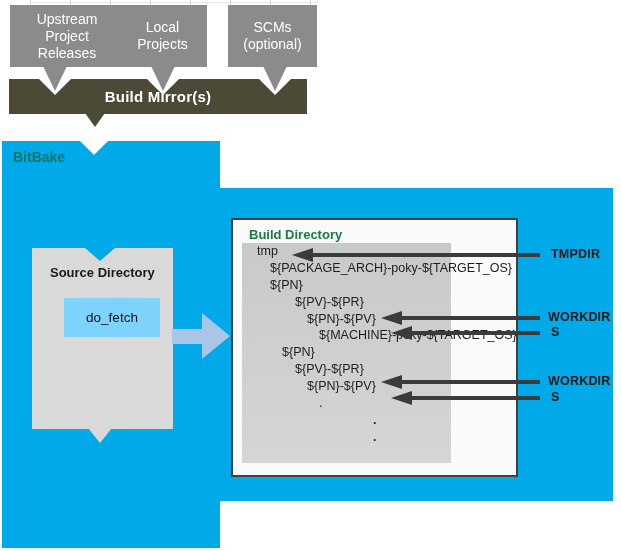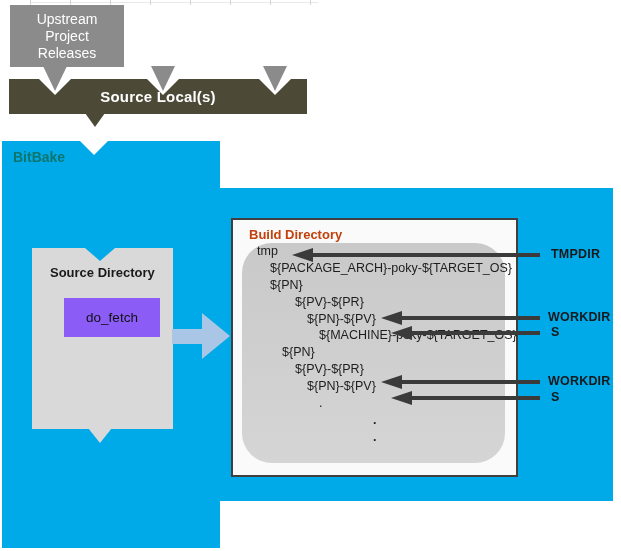--- a/index.html
+++ b/index.html
@@ -34,29 +34,29 @@
   
   .blue{background:#00A9E8;}
   .notch-white-blue{width:0;height:0;border-left:14px solid transparent;border-right:14px solid transparent;border-top:14px solid #ffffff;}
   .bitbake-label{color:#0f766e;font-size:14px;font-weight:bold;}
   
   .sf-panel{background:#D9D9D9;}
   .sf-title{color:#1a1a1a;font-size:13px;font-weight:bold;}
   .sf-notch{width:0;height:0;border-left:15px solid transparent;border-right:15px solid transparent;border-top:13px solid #00A9E8;}
   .sf-tail{width:0;height:0;border-left:12px solid transparent;border-right:12px solid transparent;border-top:15px solid #D9D9D9;}
   .task{
-    background:#8b5cf6;color:#111;display:flex;align-items:center;justify-content:center;
+    background:#7dd3fc;color:#111;display:flex;align-items:center;justify-content:center;
     font-size:13.5px;
   }
   
   .flow-shaft{background:#A9C6E6;}
   .flow-head{width:0;height:0;border-top:23px solid transparent;border-bottom:23px solid transparent;border-left:28px solid #A9C6E6;}
   
   .bd-box{background:#FAFAFA;border:2px solid #3F3F3F;box-sizing:border-box;}
-  .bd-title{color:#c2410c;font-size:13px;font-weight:bold;}
+  .bd-title{color:#15803d;font-size:13px;font-weight:bold;}
   .bd-inner{background:linear-gradient(#c9c9c9,#d5d5d5);}
   .tree{color:#1d1d1d;font-size:12.5px;}
   .tree .row{height:16.9px;line-height:16.9px;white-space:nowrap;}
   .tree .row:nth-child(1){padding-left:15px;}
   .tree .row:nth-child(2){padding-left:28px;}
   .tree .row:nth-child(3){padding-left:28px;}
   .tree .row:nth-child(4){padding-left:53px;}
   .tree .row:nth-child(5){padding-left:65px;}
   .tree .row:nth-child(6){padding-left:77px;}
   .tree .row:nth-child(7){padding-left:40px;}
@@ -70,37 +70,45 @@
   .alabel{color:#16191c;font-size:12.5px;font-weight:600;letter-spacing:.2px;}
 </style>
 </head>
 <body>
 
 <div id="stage">
 
   <div class="abs grid-ticks"></div>
 
   <div class="abs mirrorbar" style="left:9px;top:79px;width:298px;height:35px;">
-    <span>Source Local(s)</span>
+    <span>Build Mirror(s)</span>
   </div>
 
   <div class="abs notch-white-bar" style="left:39px;top:79px;"></div>
   <div class="abs notch-white-bar" style="left:147px;top:79px;"></div>
   <div class="abs notch-white-bar" style="left:259px;top:79px;"></div>
 
   <div class="abs tail-gray" style="left:43px;top:66px;"></div>
   <div class="abs tail-gray" style="left:151px;top:66px;"></div>
   <div class="abs tail-gray" style="left:263px;top:66px;"></div>
 
   <div class="abs tail-olive" style="left:85px;top:113px;"></div>
 
   <div class="abs topbox" style="left:10px;top:5px;width:114px;height:62px;">
     <span>Upstream
 Project
 Releases</span>
+  </div>
+  <div class="abs topbox" style="left:118px;top:5px;width:89px;height:62px;">
+    <span>Local
+Projects</span>
+  </div>
+  <div class="abs topbox" style="left:228px;top:5px;width:89px;height:62px;">
+    <span>SCMs
+(optional)</span>
   </div>
 
   <div class="abs blue" style="left:2px;top:141px;width:218px;height:47px;"></div>
   <div class="abs blue" style="left:2px;top:188px;width:611px;height:313px;"></div>
   <div class="abs blue" style="left:2px;top:501px;width:218px;height:47px;"></div>
 
   <div class="abs notch-white-blue" style="left:80px;top:141px;"></div>
   <div class="abs bitbake-label" style="left:13px;top:149px;">BitBake</div>
 
   <div class="abs sf-panel" style="left:32px;top:248px;width:141px;height:181px;">
@@ -110,21 +118,21 @@
     </div>
   </div>
   <div class="abs sf-notch" style="left:85px;top:248px;"></div>
   <div class="abs sf-tail" style="left:88px;top:428px;"></div>
 
   <div class="abs flow-shaft" style="left:172px;top:329px;width:31px;height:15px;"></div>
   <div class="abs flow-head" style="left:202px;top:313px;"></div>
 
   <div class="abs bd-box" style="left:231px;top:218px;width:287px;height:259px;">
     <div class="abs bd-title" style="left:16px;top:7px;">Build Directory</div>
-    <div class="abs bd-inner tree" style="left:9px;top:23px;width:263px;height:220px;border-radius:30px;">
+    <div class="abs bd-inner tree" style="left:9px;top:23px;width:209px;height:220px;">
       <div class="row">tmp</div>
       <div class="row">${PACKAGE_ARCH}-poky-${TARGET_OS}</div>
       <div class="row">${PN}</div>
       <div class="row">${PV}-${PR}</div>
       <div class="row">${PN}-${PV}</div>
       <div class="row">${MACHINE}-poky-${TARGET_OS}</div>
       <div class="row">${PN}</div>
       <div class="row">${PV}-${PR}</div>
       <div class="row">${PN}-${PV}</div>
       <div class="row">.</div>

